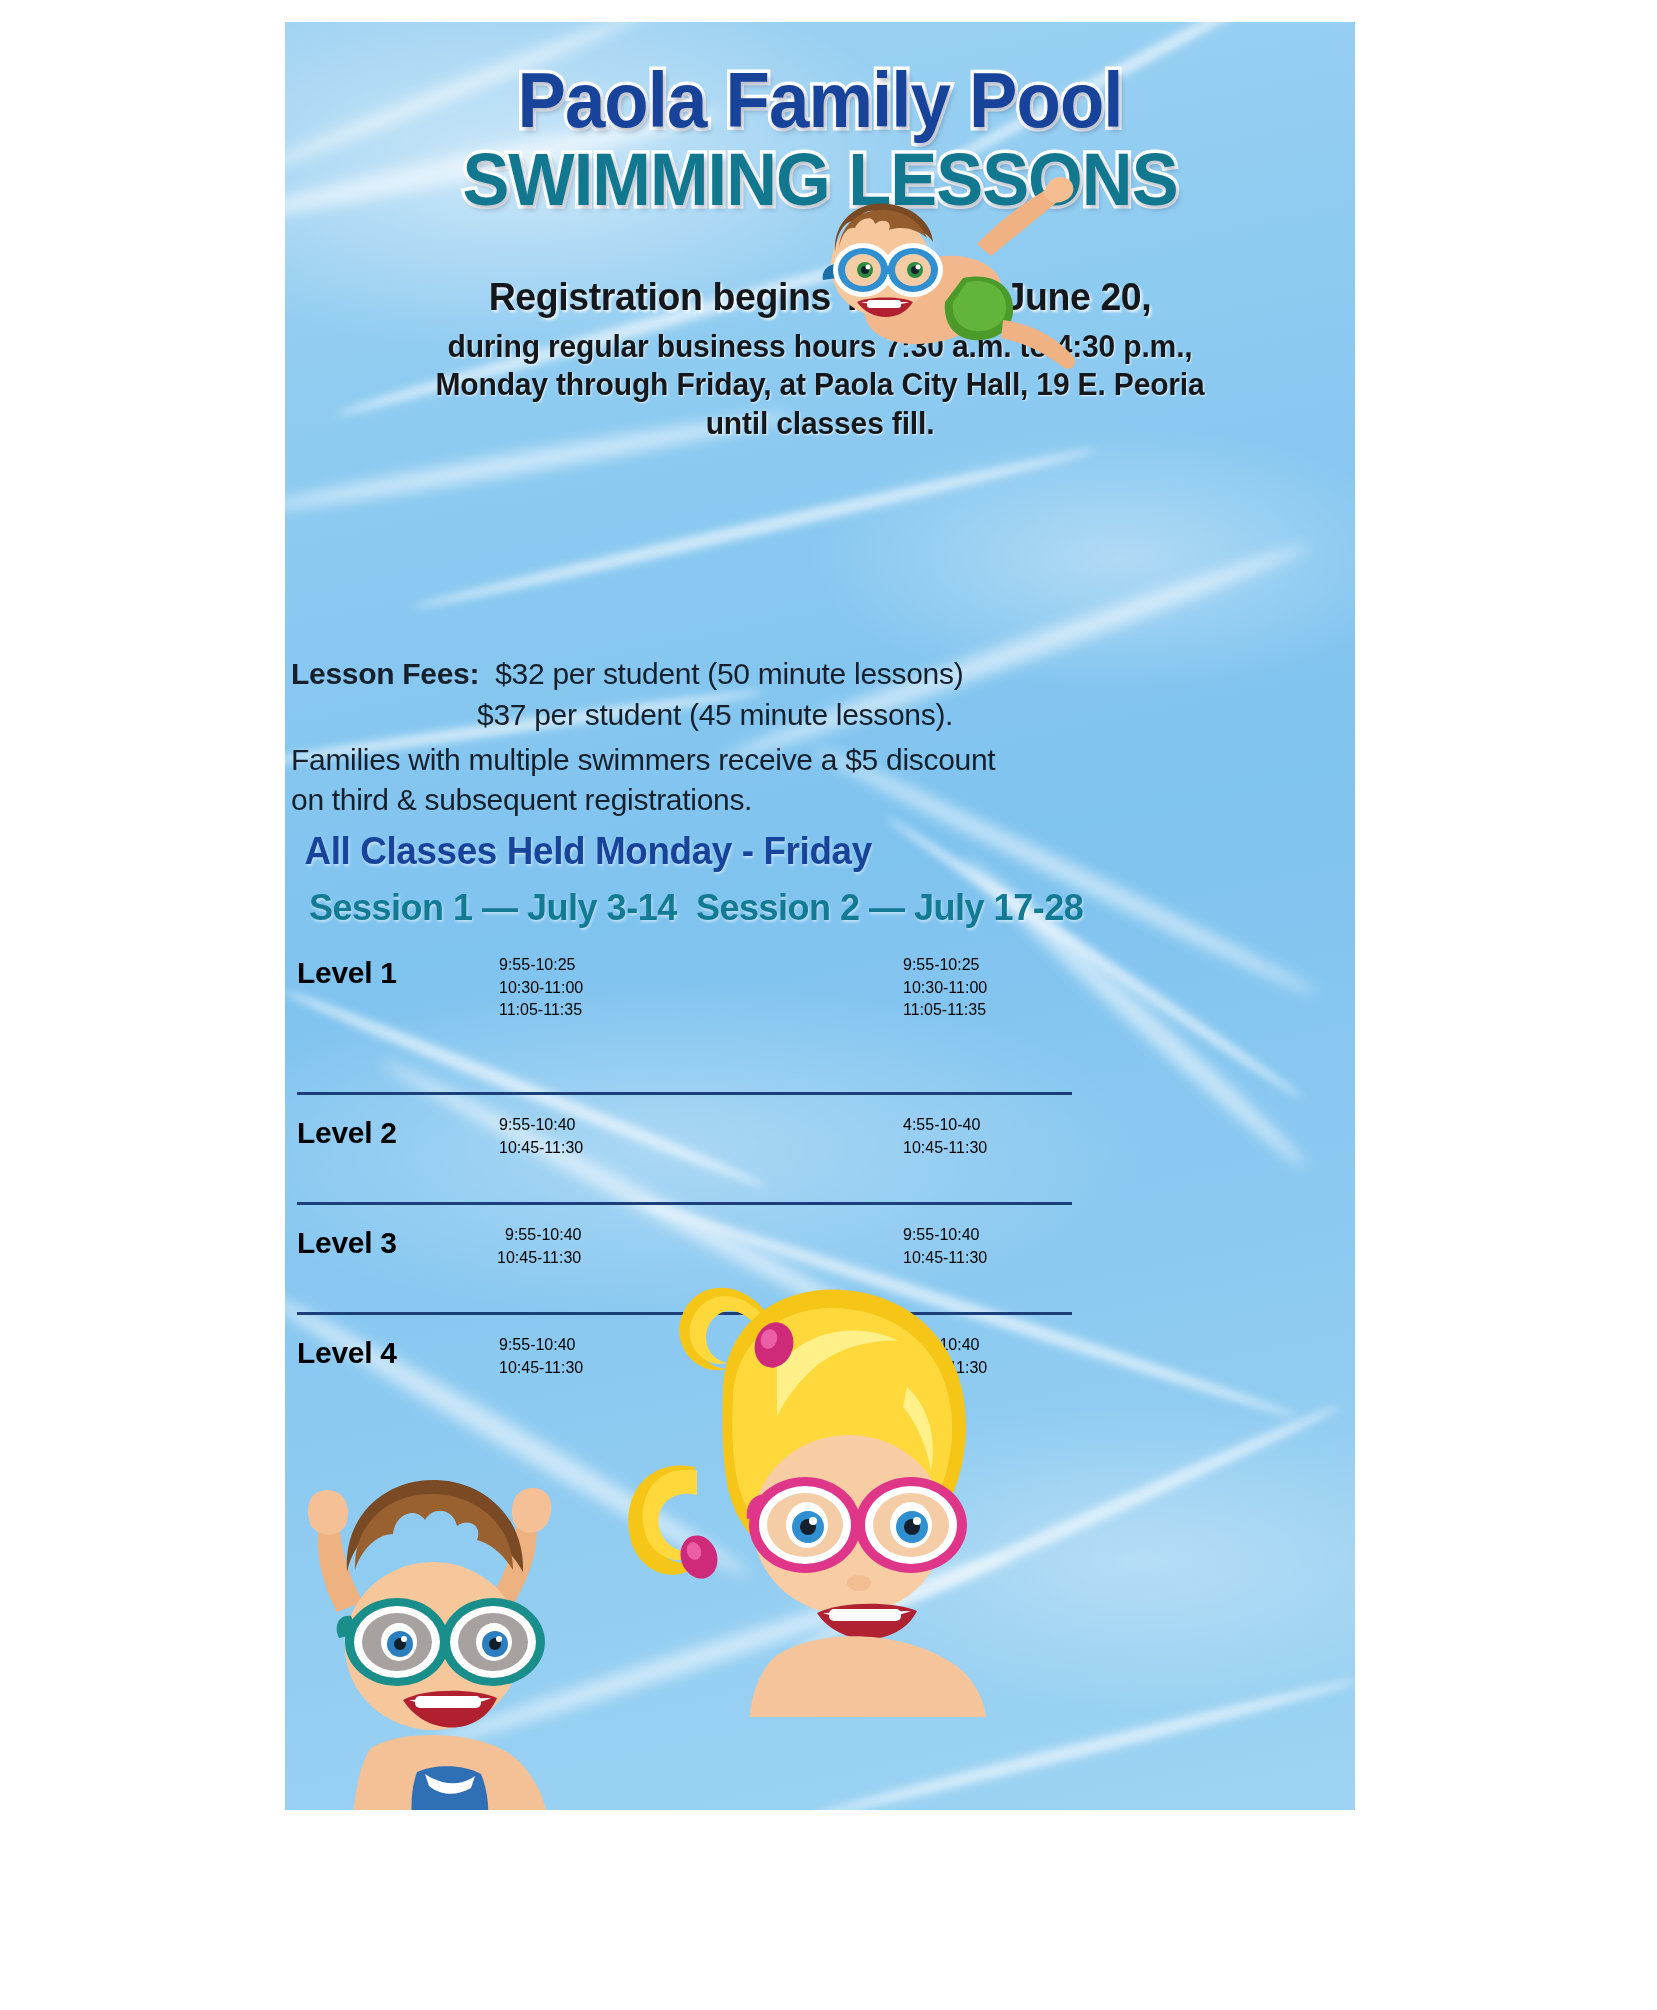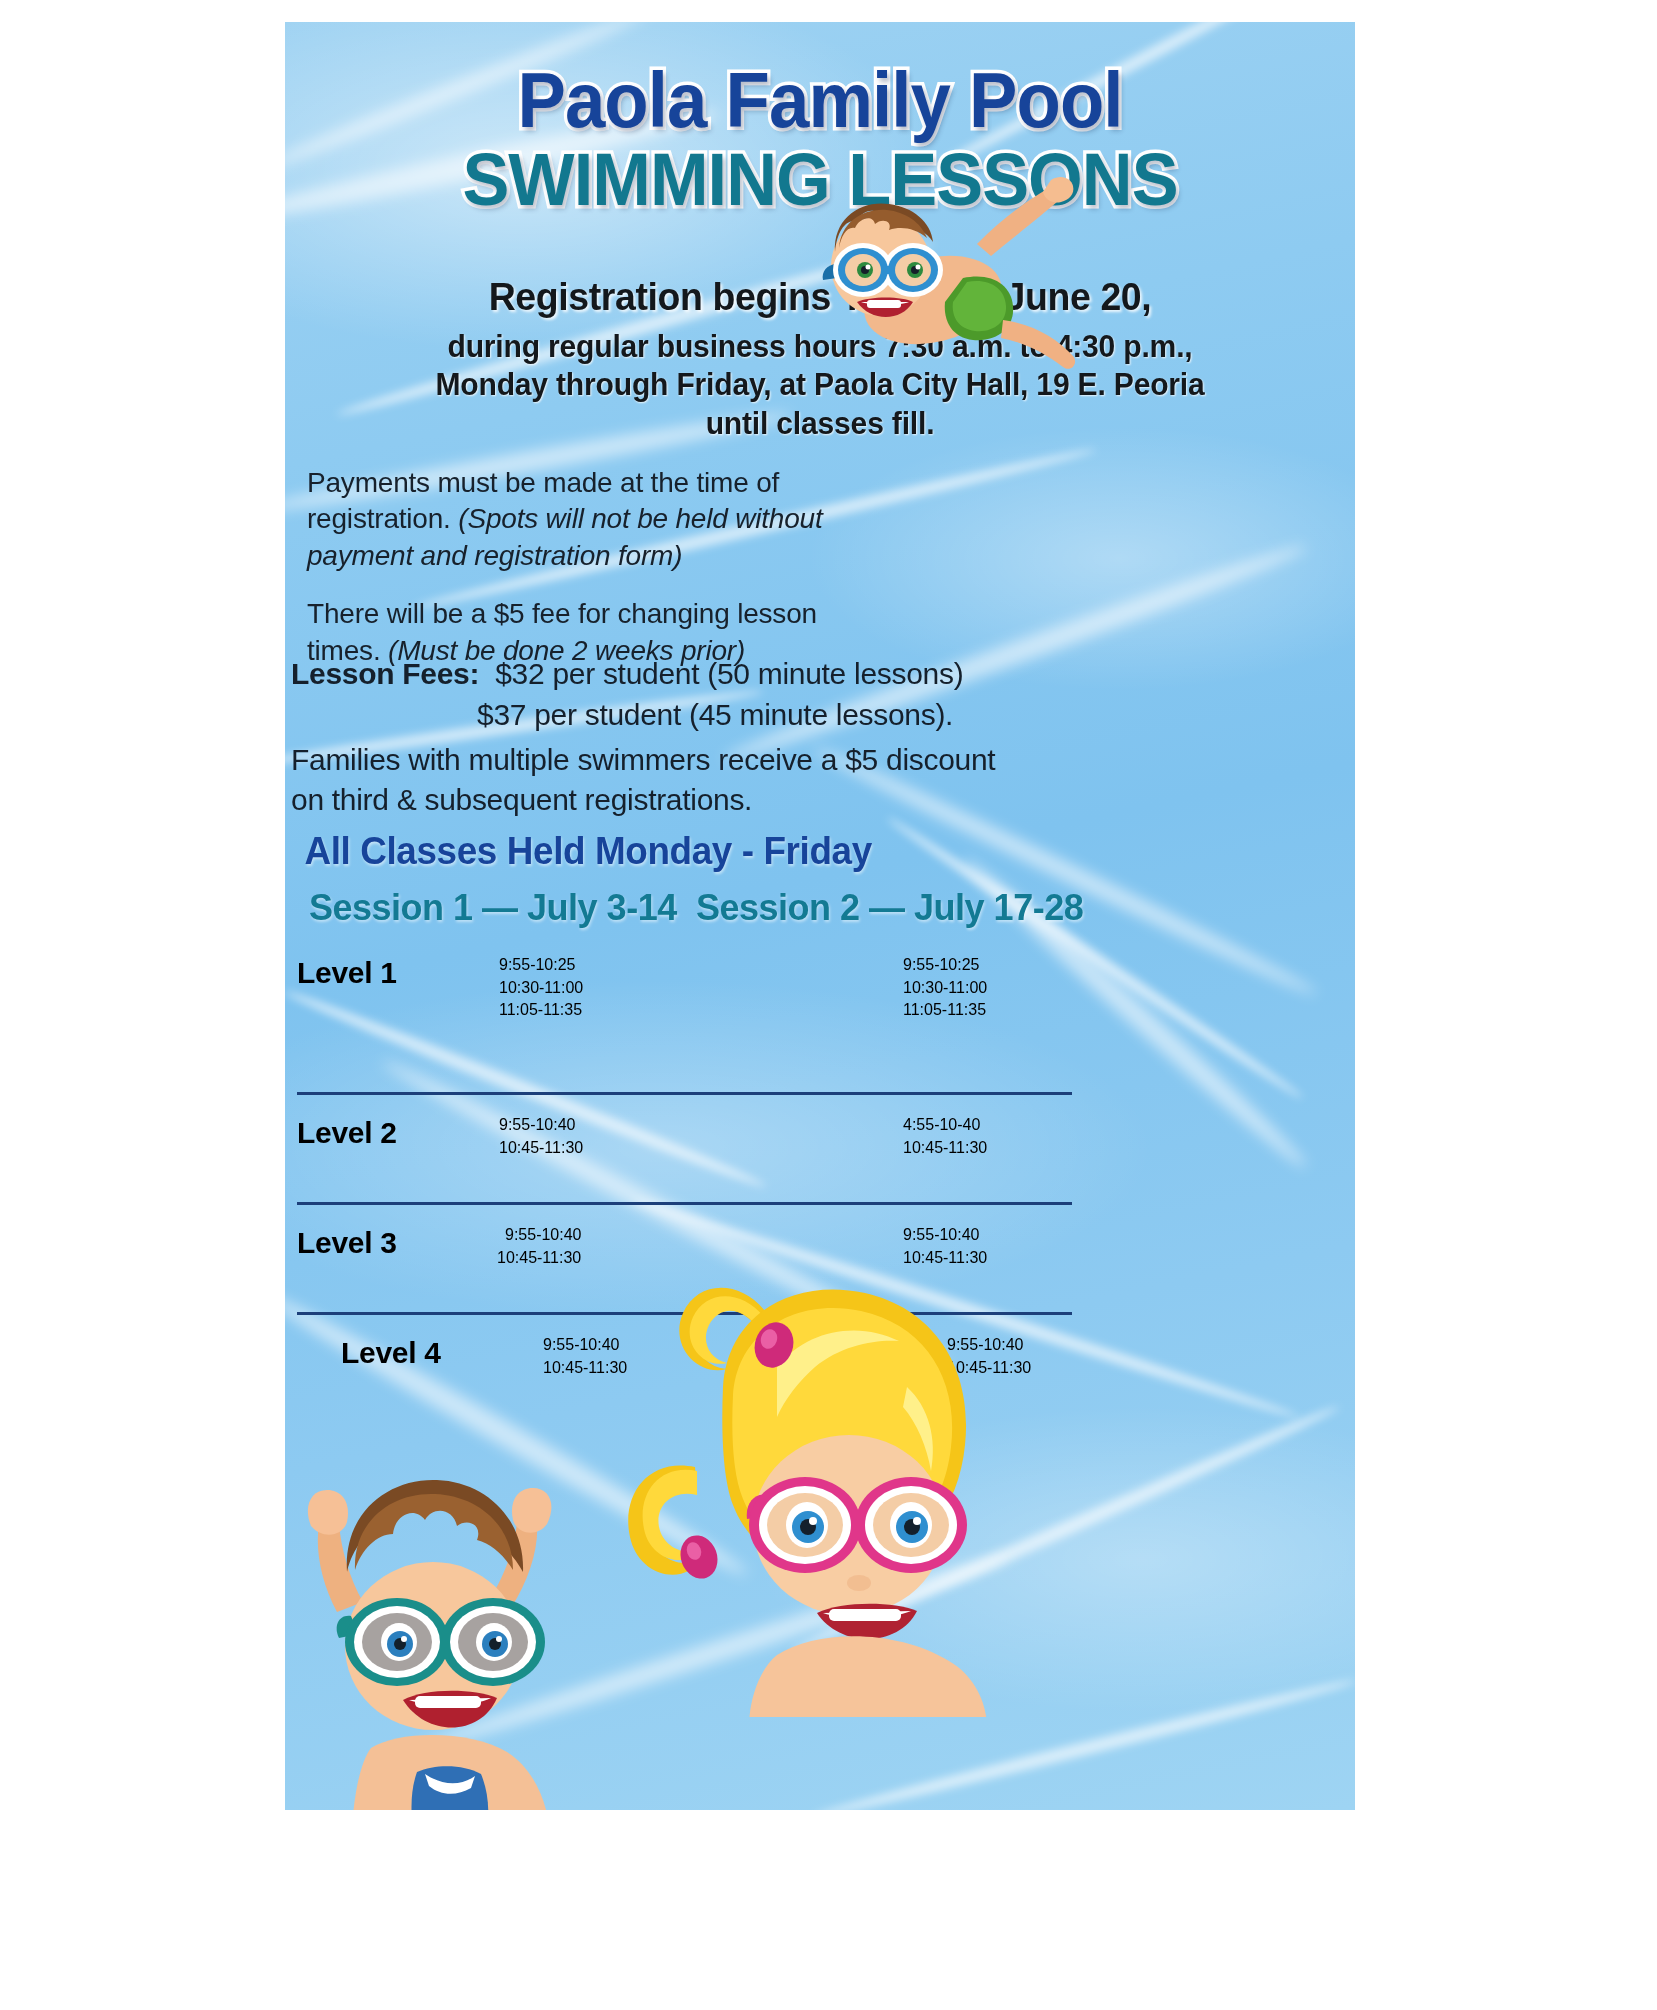--- a/index.html
+++ b/index.html
@@ -152,24 +152,20 @@
       <circle cx="83" cy="107" r="2.5" fill="#ffffff"></circle>
       <circle cx="133" cy="107" r="2.5" fill="#ffffff"></circle>
       <rect x="102" y="106" width="4" height="8" fill="#2f8fd0"></rect>
     </g>
 
     <path d="M72 142 C86 162 116 162 128 142 C118 136 84 136 72 142 Z" fill="#b02030"></path>
     <path d="M76 142 C88 146 114 146 124 142 Z" fill="#ffffff"></path>
     <rect x="82" y="140" width="34" height="8" rx="3" fill="#ffffff"></rect>
   </svg>
 
-  <div class="notes">
-    <p><span>Payments must be made at the time of registration. </span><i>(Spots will not be held without payment and registration form)</i></p>
-    <p><span>There will be a $5 fee for changing lesson times. </span><i>(Must be done 2 weeks prior)</i></p>
-  </div>
 
   <div class="fees">
     <div class="row1"><b>Lesson Fees:</b>&nbsp; <span>$32 per student (50 minute lessons)</span></div>
     <div class="row2">$37 per student (45 minute lessons).</div>
     <div class="row3">Families with multiple swimmers receive a $5 discount</div>
     <div>on third &amp; subsequent registrations.</div>
   </div>
 
   <div class="sched-title">All Classes Held Monday - Friday</div>
   <div class="sess-row">
@@ -213,21 +209,21 @@
         <div>9:55-10:40</div>
         <div style="margin-left:-8px;">10:45-11:30</div>
       </div>
       <div class="times c2" style="position:absolute;left:612px;top:14px;">
         <div>9:55-10:40</div>
         <div>10:45-11:30</div>
       </div>
       <div class="rule" style="top:102px;"></div>
     </div>
 
-    <div class="rowbox" style="height:110px;margin-left:44px;">
+    <div class="rowbox" style="height:110px;">
       <div class="lvl" style="position:absolute;left:6px;top:14px;">Level 4</div>
       <div class="times" style="position:absolute;left:208px;top:14px;">
         <div>9:55-10:40</div>
         <div>10:45-11:30</div>
       </div>
       <div class="times c2" style="position:absolute;left:612px;top:14px;">
         <div>9:55-10:40</div>
         <div>10:45-11:30</div>
       </div>
     </div>

